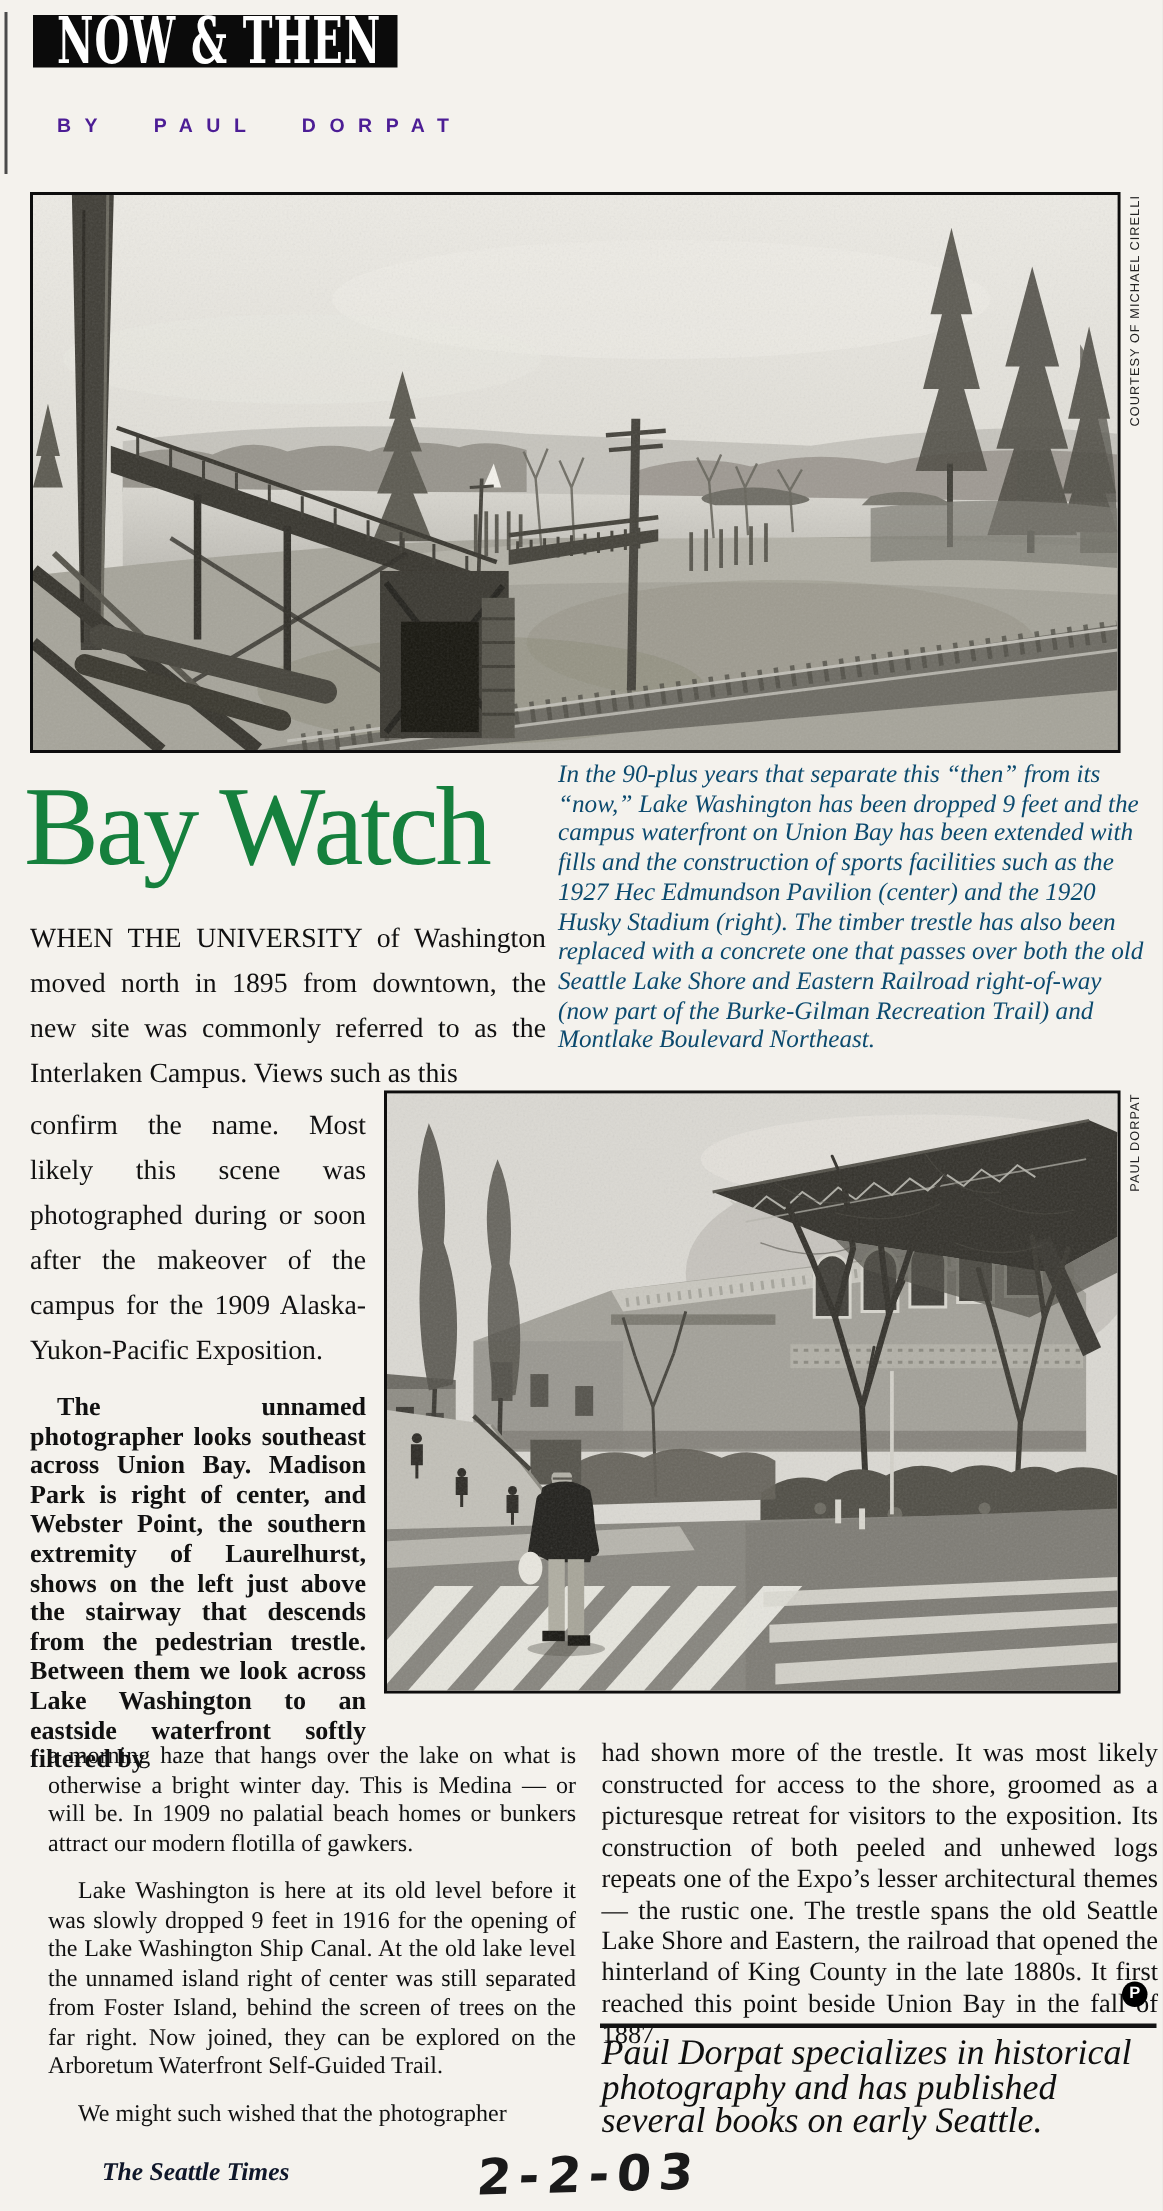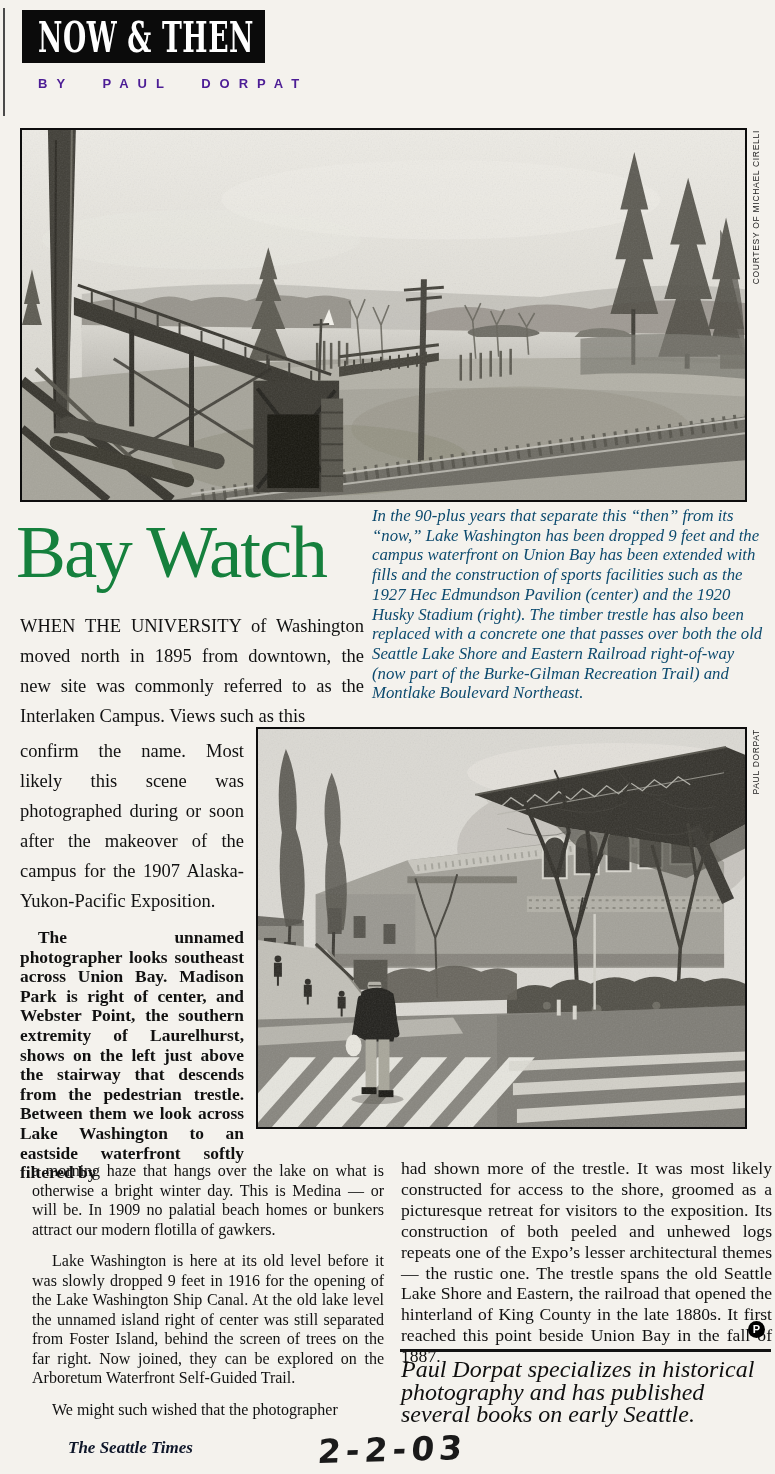--- a/index.html
+++ b/index.html
@@ -3,21 +3,21 @@
 <meta charset="utf-8">
 <style>
   html,body{margin:0;padding:0;background:#e9e7e2;}
   .page{
     position:relative;width:775px;height:1474px;margin:0 auto;
     background:#f4f2ed;overflow:hidden;
     font-family:"Liberation Serif",serif;color:#111;
   }
   .scan-line{position:absolute;left:3px;top:8px;width:2px;height:108px;background:#4a4a4a;}
   .logo-box{
-    position:absolute;left:22px;top:10px;width:243px;height:53px;background:#0b0b0b;
+    position:absolute;left:22px;top:10px;width:243px;height:35px;background:#0b0b0b;
     display:flex;align-items:center;padding-left:16px;box-sizing:border-box;
   }
   .logo-text{
     color:#fff;font-family:"DejaVu Serif",serif;font-weight:bold;font-size:43px;
     transform:scaleX(0.62);transform-origin:left center;white-space:nowrap;letter-spacing:1px;
   }
   .byline{
     position:absolute;left:38px;top:76px;
     font-family:"Liberation Sans",sans-serif;font-weight:bold;font-size:13px;
     letter-spacing:9px;word-spacing:16px;color:#4c1d95;white-space:nowrap;
@@ -202,21 +202,21 @@
   </figure>
   <div class="credit credit-then">COURTESY OF MICHAEL CIRELLI</div>
 
   <div class="caption">In the 90-plus years that separate this “then” from its “now,” Lake Washington has been dropped 9 feet and the campus waterfront on Union Bay has been extended with fills and the construction of sports facilities such as the 1927 Hec Edmundson Pavilion (center) and the 1920 Husky Stadium (right). The timber trestle has also been replaced with a concrete one that passes over both the old Seattle Lake Shore and Eastern Railroad right-of-way (now part of the Burke-Gilman Recreation Trail) and Montlake Boulevard Northeast.</div>
 
   <h1 class="headline">Bay Watch</h1>
 
   <div class="lede">WHEN THE UNIVERSITY of Washington moved north in 1895 from downtown, the new site was commonly referred to as the Interlaken Campus. Views such as this</div>
 
   <div class="narrow-col">
-    <p class="lede-cont">confirm the name. Most likely this scene was photographed during or soon after the makeover of the campus for the 1907 Alaska-Yukon-Pacific Exposition.</p>
+    <p class="lede-cont">confirm the name. Most likely this scene was photographed during or soon after the makeover of the campus for the 1909 Alaska-Yukon-Pacific Exposition.</p>
     <p class="para-tight">The unnamed photographer looks southeast across Union Bay. Madison Park is right of center, and Webster Point, the southern extremity of Laurelhurst, shows on the left just above the stairway that descends from the pedestrian trestle. Between them we look across Lake Washington to an eastside waterfront softly filtered by</p>
   </div>
 
   <figure class="photo photo-now" style="margin:0;">
     <svg viewBox="0 0 489 400" preserveAspectRatio="none">
       <rect width="489" height="400" fill="#dbd9d3"></rect>
       <ellipse cx="360" cy="44" rx="150" ry="30" fill="#e7e5df" opacity="0.6"></ellipse>
       <ellipse cx="330" cy="120" rx="130" ry="70" fill="#8a887f" opacity="0.25"></ellipse>
       <ellipse cx="430" cy="115" rx="70" ry="60" fill="#8a887f" opacity="0.25"></ellipse>
       <polygon points="58,166 150,132 432,98 468,134 468,238 58,238" fill="#a3a199"></polygon>

